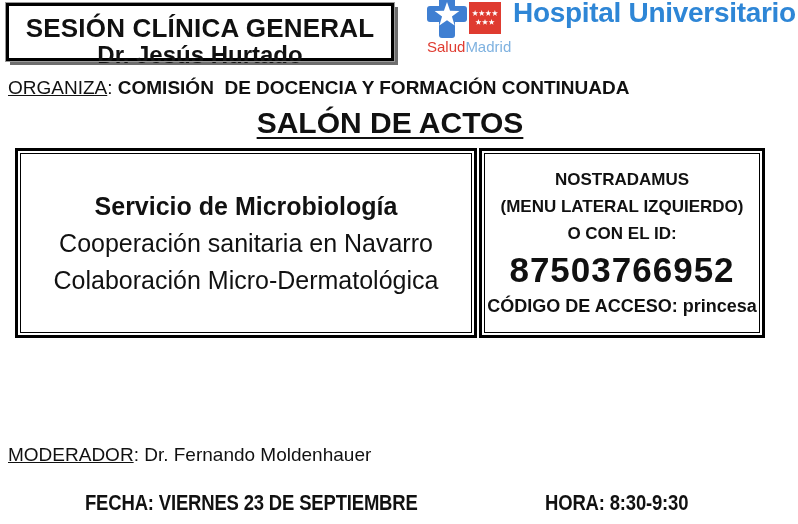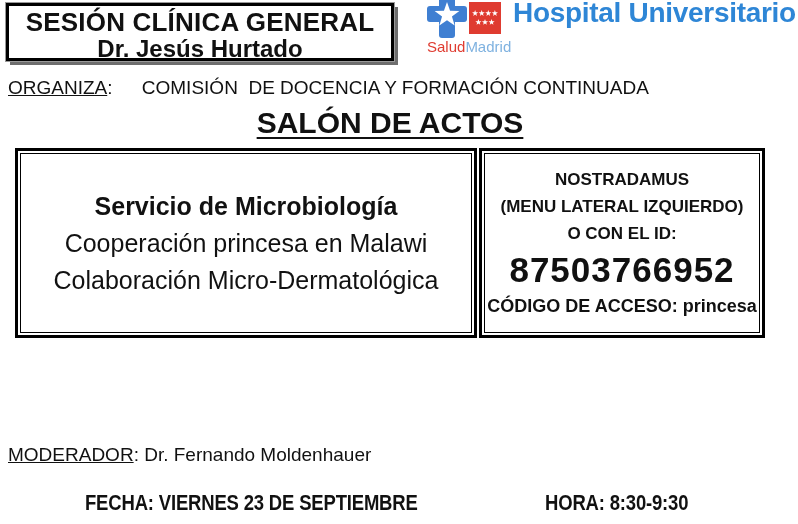--- a/index.html
+++ b/index.html
@@ -10,40 +10,40 @@
   html,body{background:#fff;}
   .page{
     position:relative;width:798px;height:524px;background:#fff;overflow:hidden;
     font-family:"Liberation Sans",sans-serif;color:var(--ink);
   }
   
   .title-box{
     position:absolute;left:6px;top:3px;width:388px;height:58px;
     border:3px solid #000;outline:1px solid #9a9a9a;
     box-shadow:4px 4px 0 var(--shadow-gray);
-    background:#fff;text-align:center;padding-top:2px;
+    background:#fff;text-align:center;padding-top:8px;
   }
   .title-line1{font-size:26px;font-weight:bold;line-height:28px;letter-spacing:.2px;}
   .title-line2{font-size:24px;font-weight:bold;line-height:26px;}
   
   .logo-block{position:absolute;left:427px;top:-8px;display:flex;align-items:flex-start;}
   .logo-left{display:flex;flex-direction:column;width:78px;}
   .logo-icons{display:flex;align-items:flex-start;}
   .flag-icon{margin-top:10px;margin-left:2px;}
   .wordmark{font-size:15px;line-height:18px;margin-top:0;white-space:nowrap;}
   .wordmark .salud{color:var(--salud-red);}
   .wordmark .madrid{color:var(--madrid-lightblue);}
   .hospital-name{
     margin-left:8px;margin-top:6px;font-weight:bold;font-size:28px;line-height:30px;
     color:var(--brand-blue);letter-spacing:-.3px;white-space:nowrap;
   }
   
   .organiza{position:absolute;left:8px;top:77px;font-size:19px;white-space:nowrap;}
   .org-label{text-decoration:underline;}
-  .org-value{font-weight:normal;margin-left:24px;}
+  .org-value{font-weight:bold;}
   .pre{white-space:pre-wrap;}
   
   .venue{position:absolute;left:15px;top:106px;width:750px;text-align:center;}
   .venue span{
     font-size:30px;font-weight:bold;text-decoration:underline;
     text-decoration-thickness:2px;text-underline-offset:4px;
   }
   
   .main-box{position:absolute;left:15px;top:148px;width:750px;height:190px;display:flex;gap:2px;}
   .cell{border:3px solid #000;padding:2px;background:#fff;}
@@ -115,21 +115,21 @@
   </div>
 
   <div class="organiza"><span class="org-label">ORGANIZA</span><span class="pre">: </span><span class="org-value pre">COMISIÓN  DE DOCENCIA Y FORMACIÓN CONTINUADA</span></div>
 
   <div class="venue"><span>SALÓN DE ACTOS</span></div>
 
   <div class="main-box">
     <div class="cell cell-left">
       <div class="cell-inner">
         <div class="svc-title">Servicio de Microbiología</div>
-        <div class="svc-line">Cooperación princesa en Malawi</div>
+        <div class="svc-line">Cooperación sanitaria en Navarro</div>
         <div class="svc-line">Colaboración Micro-Dermatológica</div>
       </div>
     </div>
     <div class="cell cell-right">
       <div class="cell-inner">
         <div class="conn-line">NOSTRADAMUS</div>
         <div class="conn-line">(MENU LATERAL IZQUIERDO)</div>
         <div class="conn-line">O CON EL ID:</div>
         <div class="session-id">87503766952</div>
         <div class="access-line"><span class="pre">CÓDIGO DE ACCESO: </span><span>princesa</span></div>

